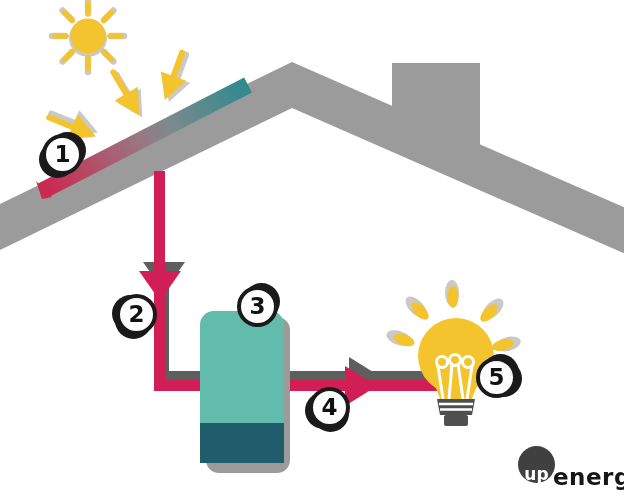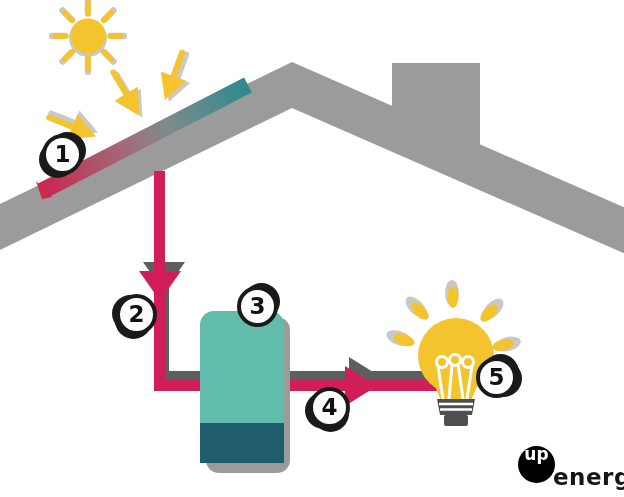--- a/index.html
+++ b/index.html
@@ -23,22 +23,22 @@
     line-height:1;
   }
   #badge1{left:42px;top:134px;box-shadow:5px -4px 0 -2px #1a1a1a,-5px 5px 0 -2px #1a1a1a;}
   #badge2{left:116px;top:294px;box-shadow:-6px -1px 0 -2px #1a1a1a,-3px 6px 0 -2px #1a1a1a;}
   #badge3{left:237px;top:286px;box-shadow:4px -5px 0 -2px #1a1a1a;}
   #badge4{left:309px;top:387px;box-shadow:-6px 3px 0 -2px #1a1a1a,1px 6px 0 -2px #1a1a1a;}
   #badge5{left:476px;top:357px;box-shadow:7px 1px 0 -2px #1a1a1a,4px -5px 0 -2px #1a1a1a;}
   .logo-circle{
     position:absolute;left:518px;top:446px;
     width:37px;height:37px;border-radius:50%;
-    background:#000000;color:#ffffff;
-    display:flex;align-items:flex-start;justify-content:center;
+    background:#404040;color:#ffffff;
+    display:flex;align-items:flex-end;justify-content:center;
     font-weight:bold;font-size:17px;line-height:1;
   }
   .logo-word{
     position:absolute;left:553px;top:464px;
     font-weight:bold;font-size:23px;color:#161616;
     letter-spacing:0.5px;white-space:nowrap;
   }
 </style>
 </head>
 <body>

